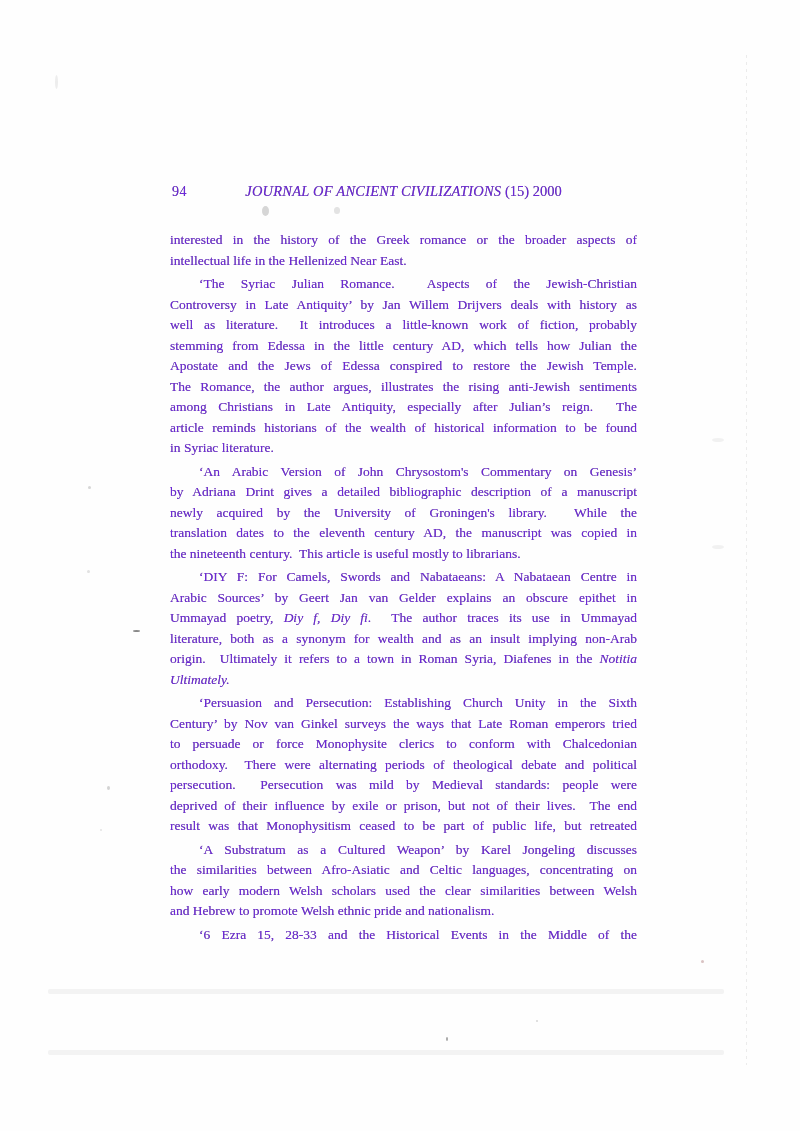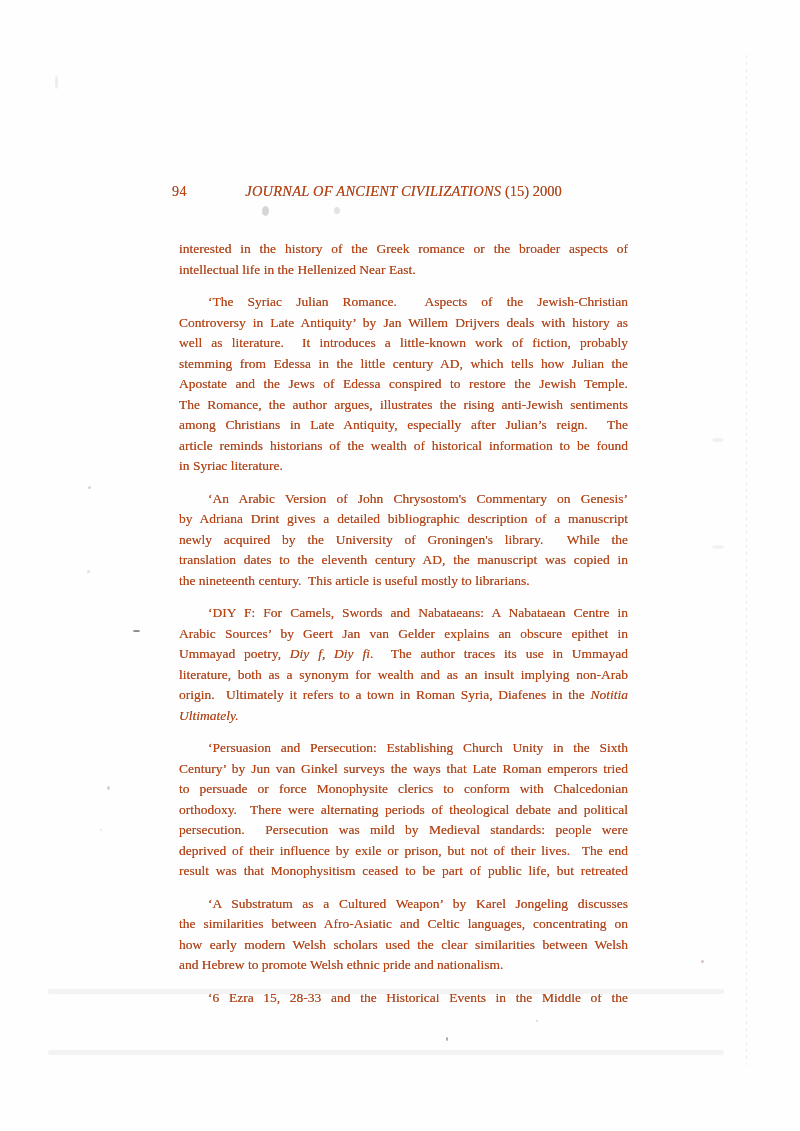--- a/index.html
+++ b/index.html
@@ -4,21 +4,21 @@
 <title>Scanned journal page</title>
 <style>
   html, body { margin: 0; padding: 0; background: #ffffff; }
   .page {
     position: relative;
     width: 800px;
     height: 1131px;
     background: #fefefe;
     overflow: hidden;
     font-family: "Liberation Serif", "DejaVu Serif", serif;
-    color: #c2410c;
+    color: #6d28d9;
   }
   
   .header {
     position: absolute;
     left: 167px;
     top: 181px;
     width: 473px;
     height: 21px;
     font-size: 14.5px;
     line-height: 21px;
@@ -39,21 +39,21 @@
   
   .textblock {
     position: absolute;
     left: 167px;
     top: 227px;
     width: 473px;
     font-size: 13.5px;
     line-height: 20.5px;
     text-shadow: 0 0 0.5px rgba(25,25,25,0.5);
   }
-  .para { margin: 12px; padding: 0; }
+  .para { margin: 3px; padding: 0; }
   .line {
     text-align: justify;
     text-align-last: justify;
     height: 20.5px;
     overflow: hidden;
     white-space: normal;
   }
   .line.indent { text-indent: 29px; }
   .line.lastline { text-align-last: left; }
   .line .it { font-style: italic; }
@@ -98,21 +98,21 @@
       <div class="para">
         <div class="line indent"><span>‘DIY F: For Camels, Swords and Nabataeans: A Nabataean Centre in</span></div>
         <div class="line"><span>Arabic Sources’ by Geert Jan van Gelder explains an obscure epithet in</span></div>
         <div class="line"><span>Ummayad poetry, </span><span class="it">Diy f, Diy fi</span><span>.&nbsp; The author traces its use in Ummayad</span></div>
         <div class="line"><span>literature, both as a synonym for wealth and as an insult implying non-Arab</span></div>
         <div class="line"><span>origin.&nbsp; Ultimately it refers to a town in Roman Syria, Diafenes in the </span><span class="it">Notitia</span></div>
         <div class="line lastline"><span class="it">Ultimately.</span></div>
       </div>
       <div class="para">
         <div class="line indent"><span>‘Persuasion and Persecution: Establishing Church Unity in the Sixth</span></div>
-        <div class="line"><span>Century’ by Jun van Ginkel surveys the ways that Late Roman emperors tried</span></div>
+        <div class="line"><span>Century’ by Nov van Ginkel surveys the ways that Late Roman emperors tried</span></div>
         <div class="line"><span>to persuade or force Monophysite clerics to conform with Chalcedonian</span></div>
         <div class="line"><span>orthodoxy.&nbsp; There were alternating periods of theological debate and political</span></div>
         <div class="line"><span>persecution.&nbsp; Persecution was mild by Medieval standards: people were</span></div>
         <div class="line"><span>deprived of their influence by exile or prison, but not of their lives.&nbsp; The end</span></div>
         <div class="line"><span>result was that Monophysitism ceased to be part of public life, but retreated</span></div>
       </div>
       <div class="para">
         <div class="line indent"><span>‘A Substratum as a Cultured Weapon’ by Karel Jongeling discusses</span></div>
         <div class="line"><span>the similarities between Afro-Asiatic and Celtic languages, concentrating on</span></div>
         <div class="line"><span>how early modern Welsh scholars used the clear similarities between Welsh</span></div>

